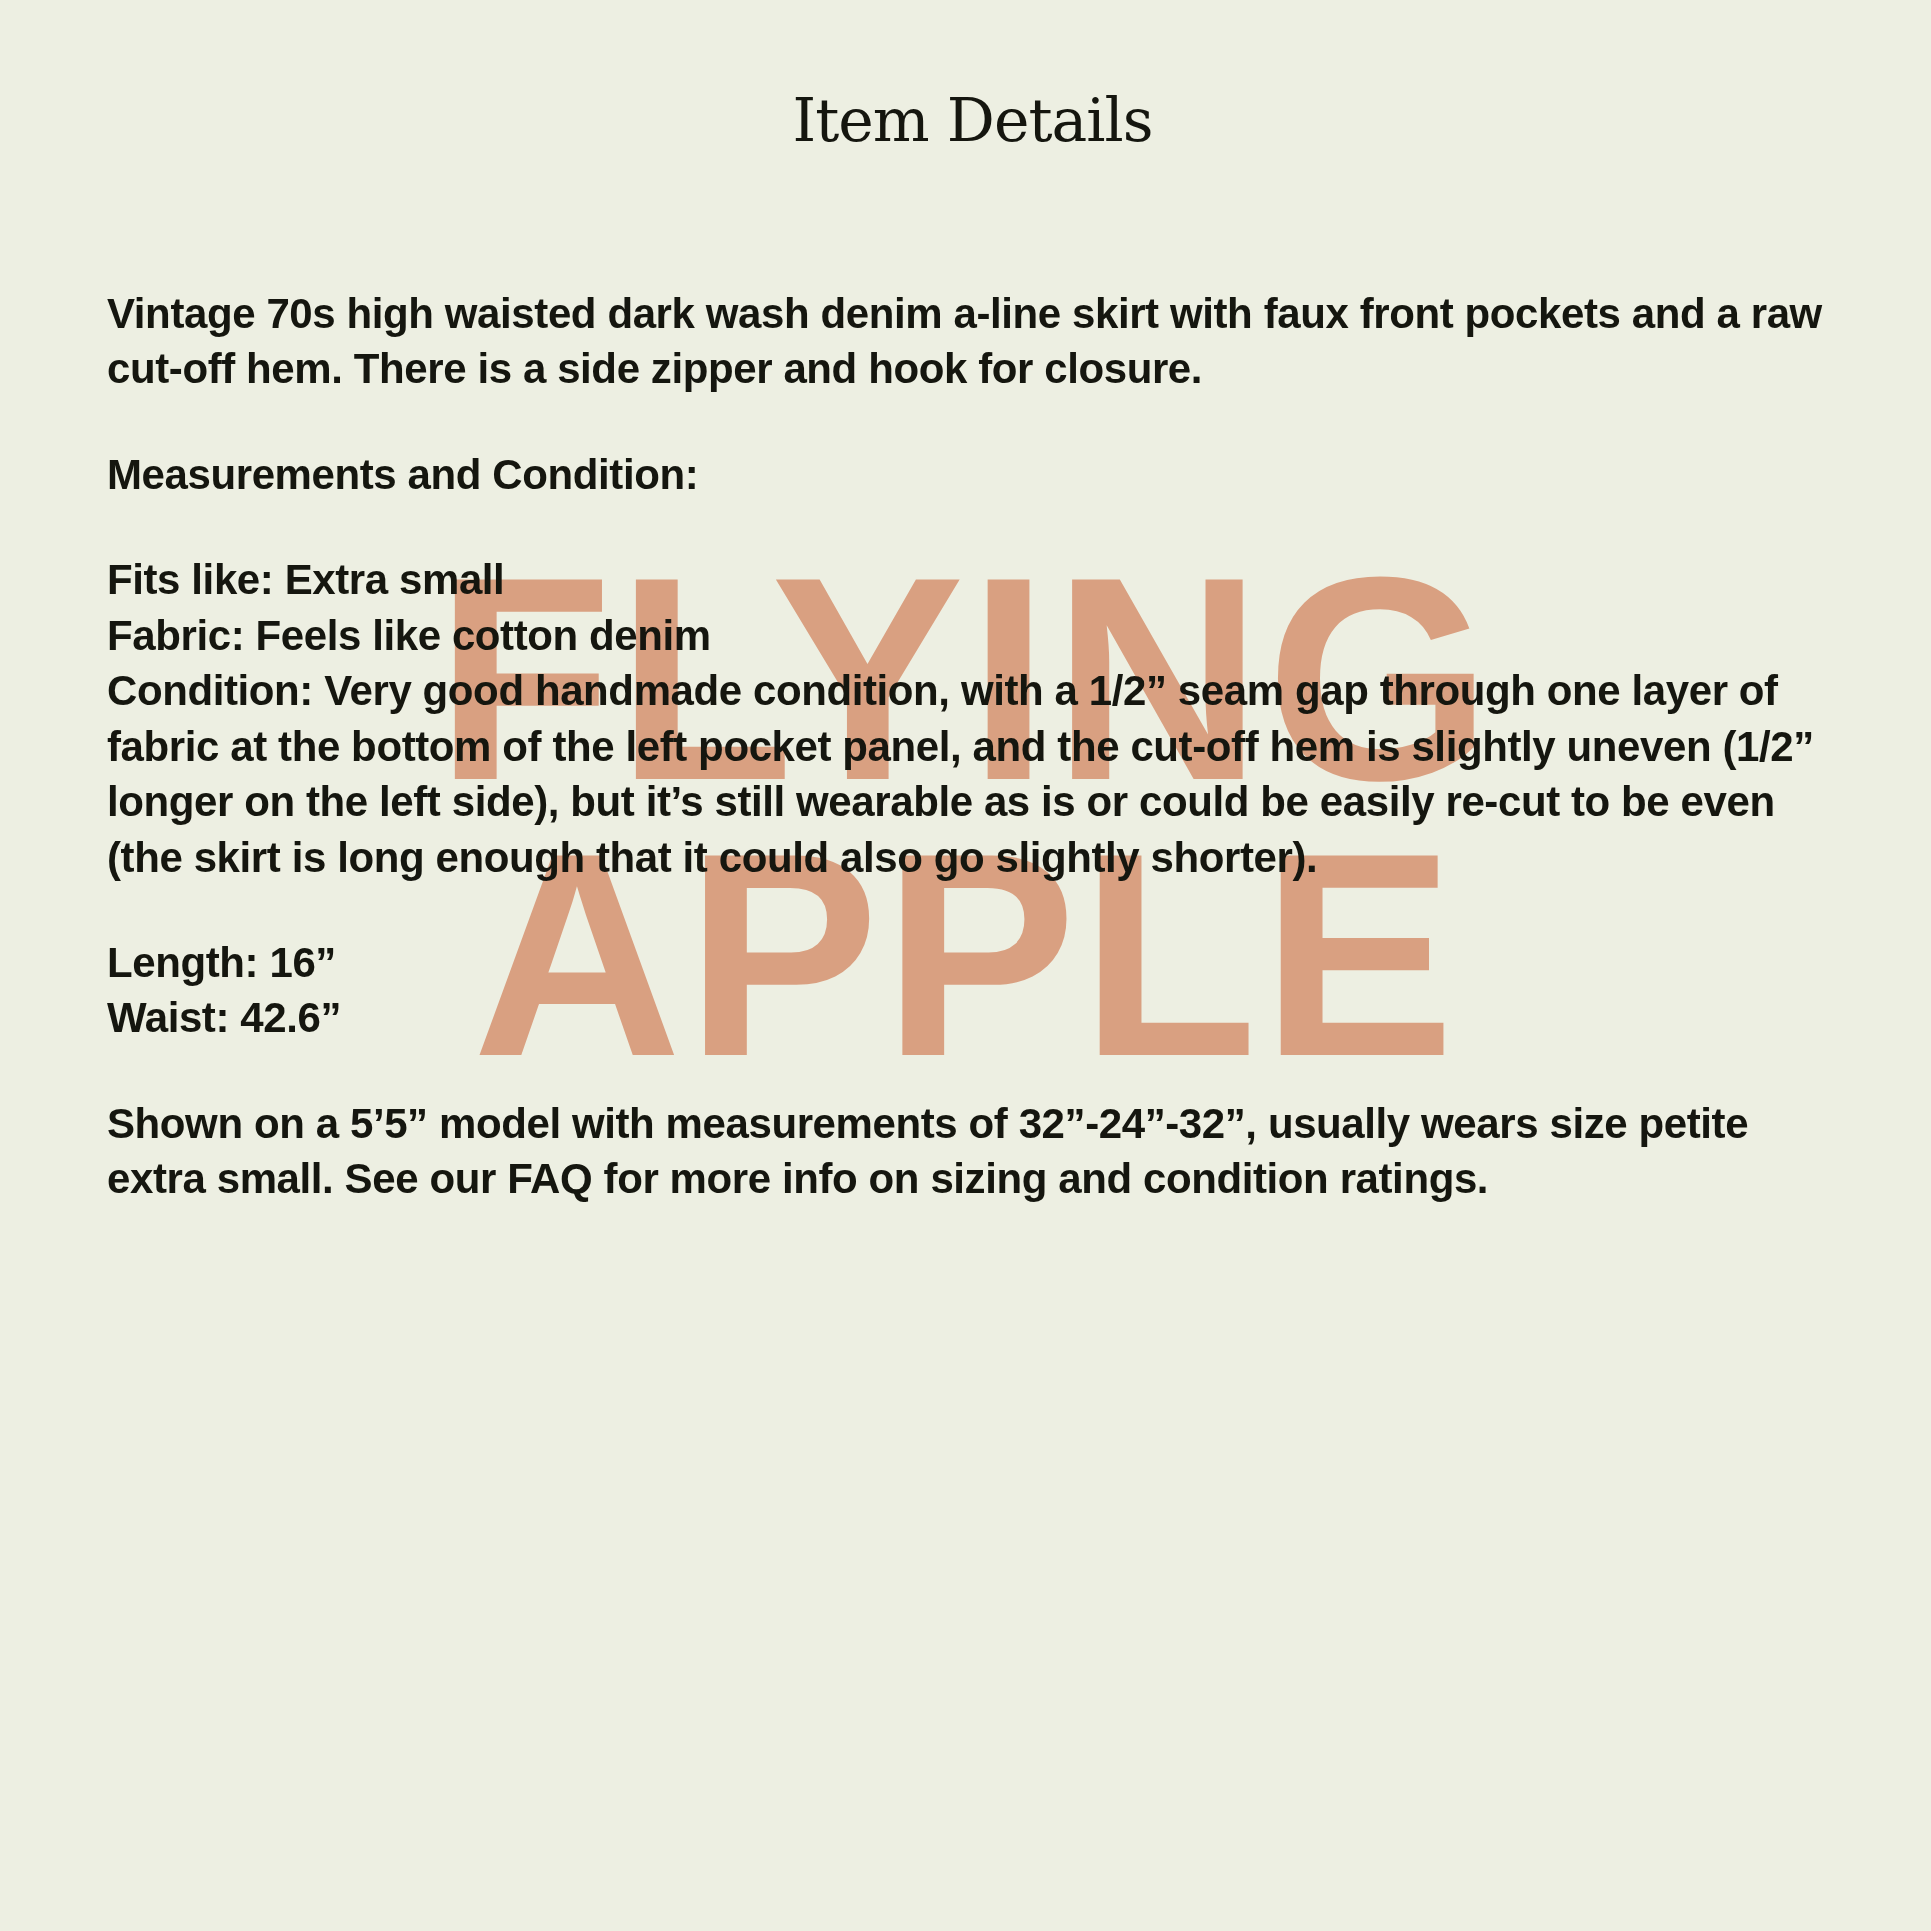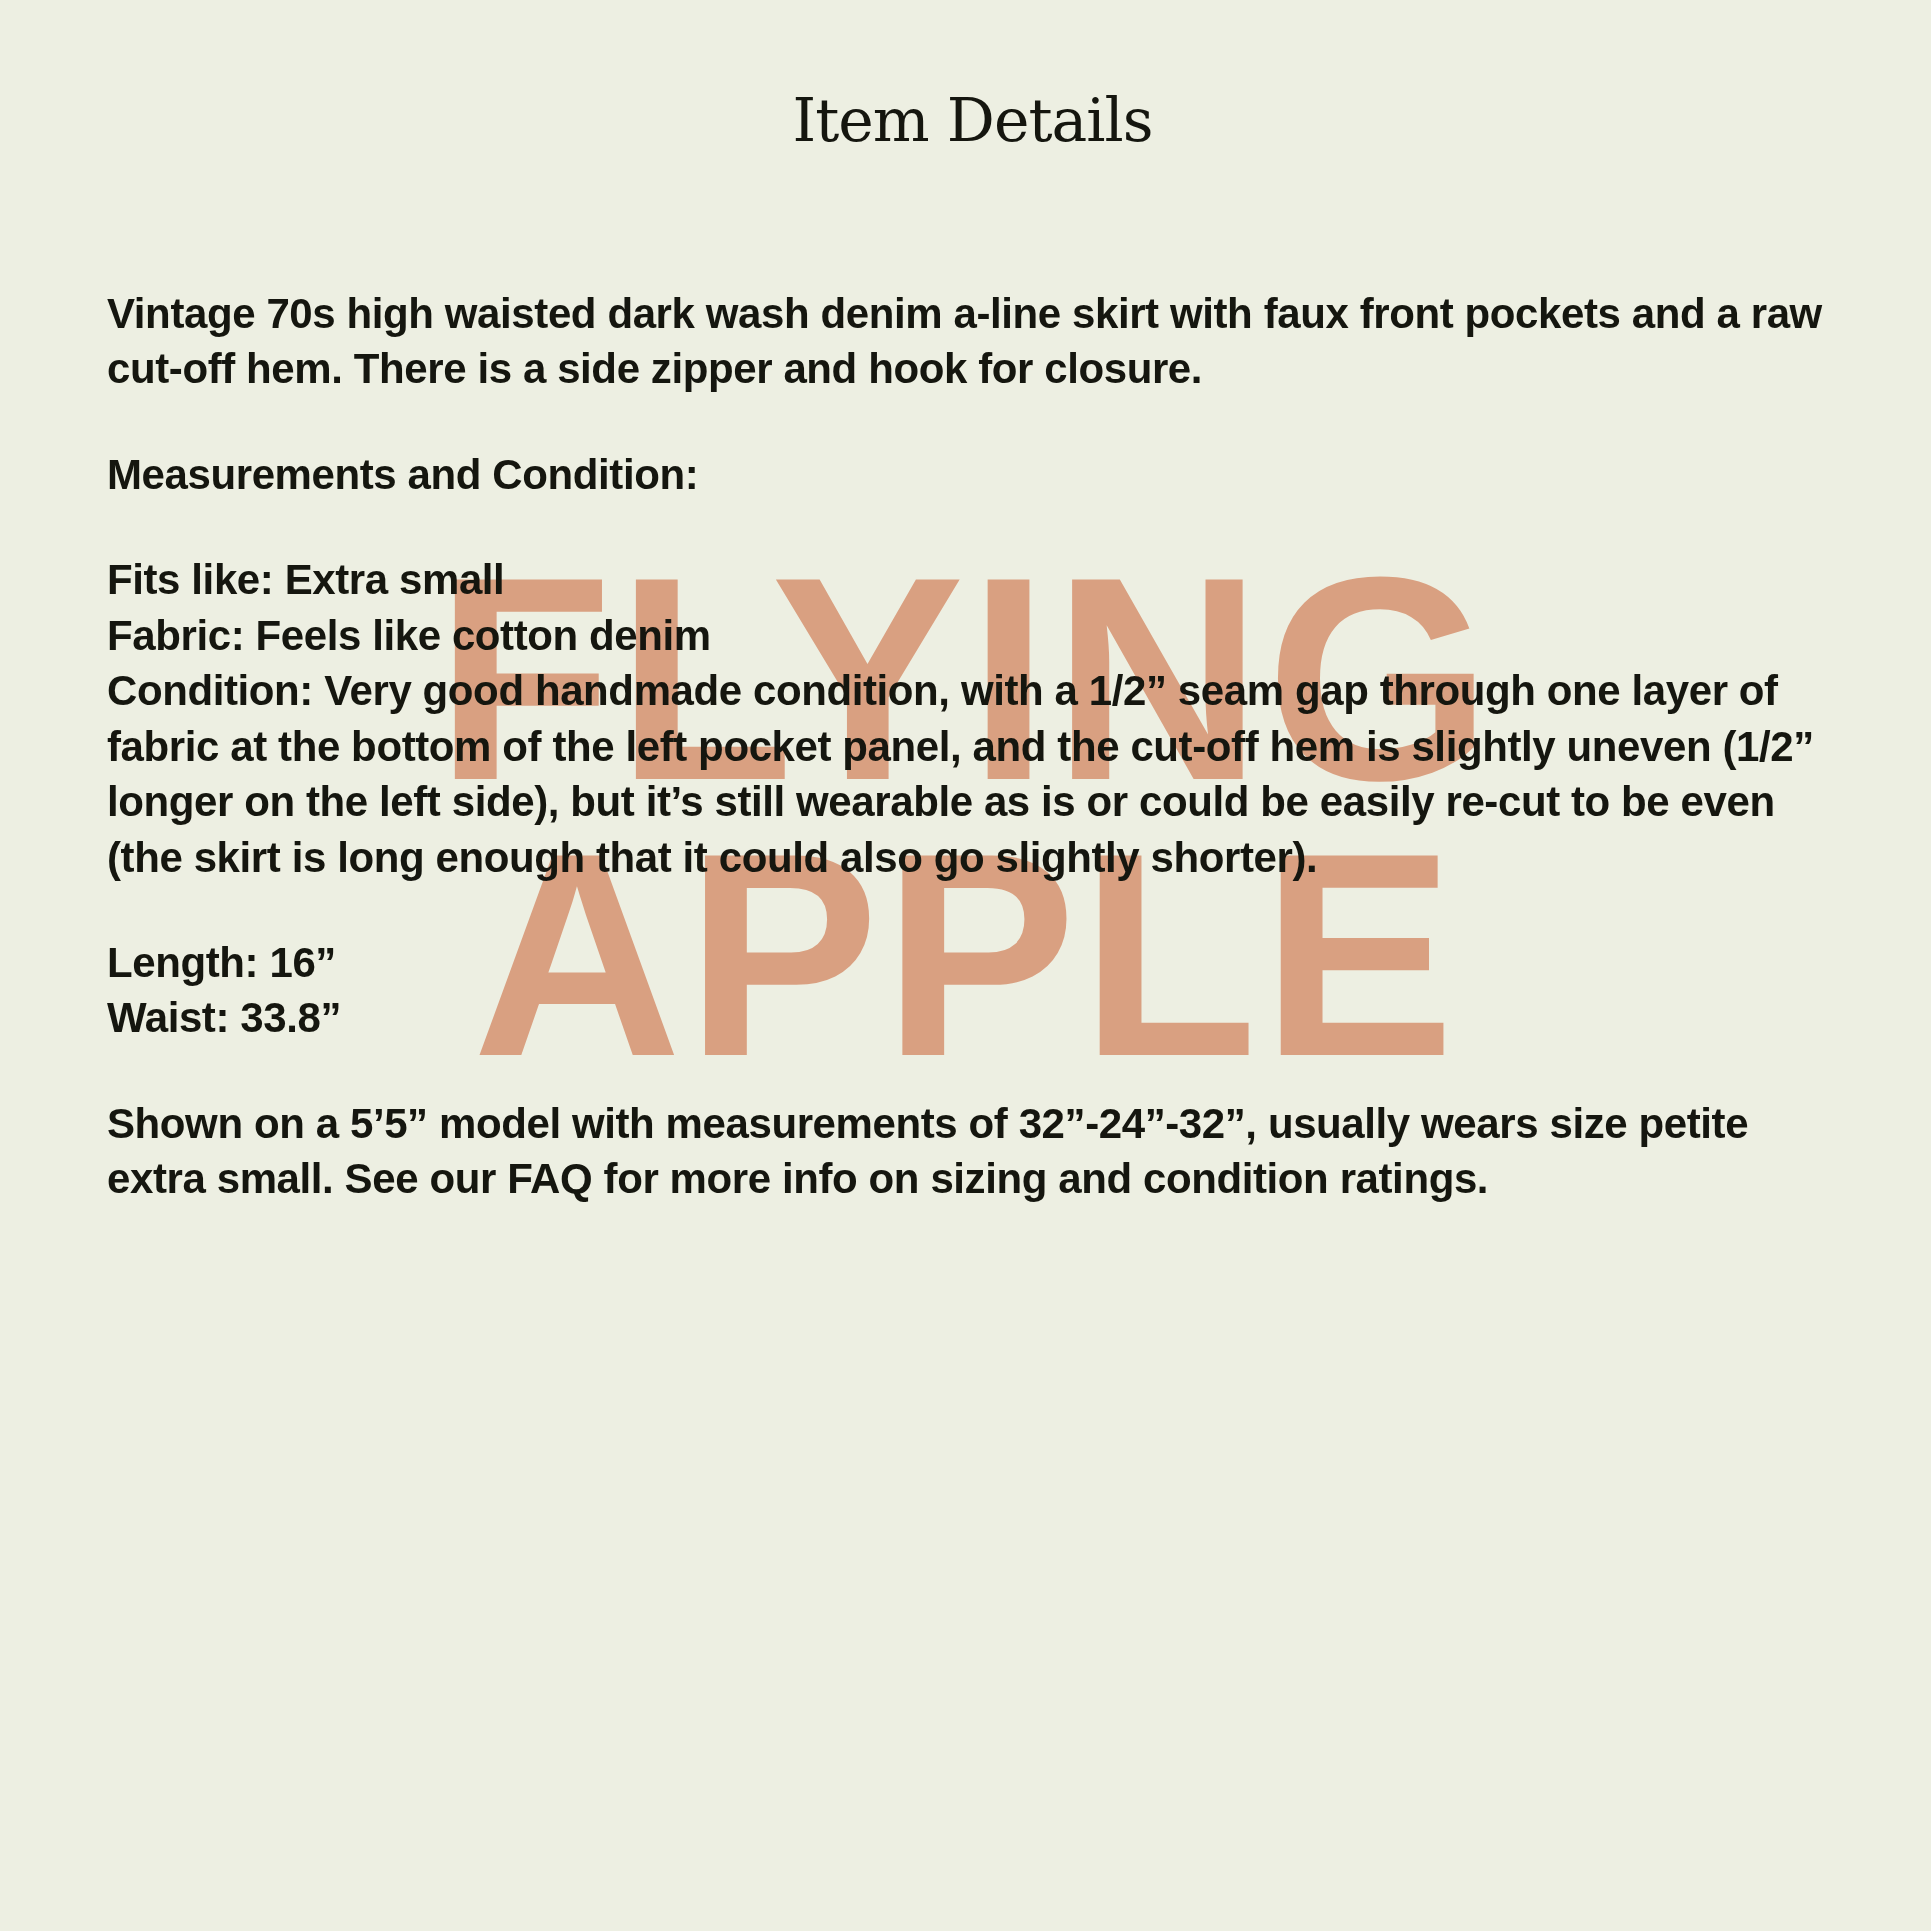--- a/index.html
+++ b/index.html
@@ -93,21 +93,21 @@
       <p class="para">Measurements and Condition:</p>
 
       <p class="para">
         <span class="line">Fits like: Extra small</span>
         <span class="line">Fabric: Feels like cotton denim</span>
         <span class="line">Condition: Very good handmade condition, with a 1/2” seam gap through one layer of fabric at the bottom of the left pocket panel, and the cut-off hem is slightly uneven (1/2” longer on the left side), but it’s still wearable as is or could be easily re-cut to be even (the skirt is long enough that it could also go slightly shorter).</span>
       </p>
 
       <p class="para">
         <span class="line">Length: 16”</span>
-        <span class="line">Waist: 33.8”</span>
+        <span class="line">Waist: 42.6”</span>
       </p>
 
       <p class="para">Shown on a 5’5” model with measurements of 32”-24”-32”, usually wears size petite extra small. See our FAQ for more info on sizing and condition ratings.</p>
 
     </div>
   </div>
 </div>
 
 
 </body></html>

